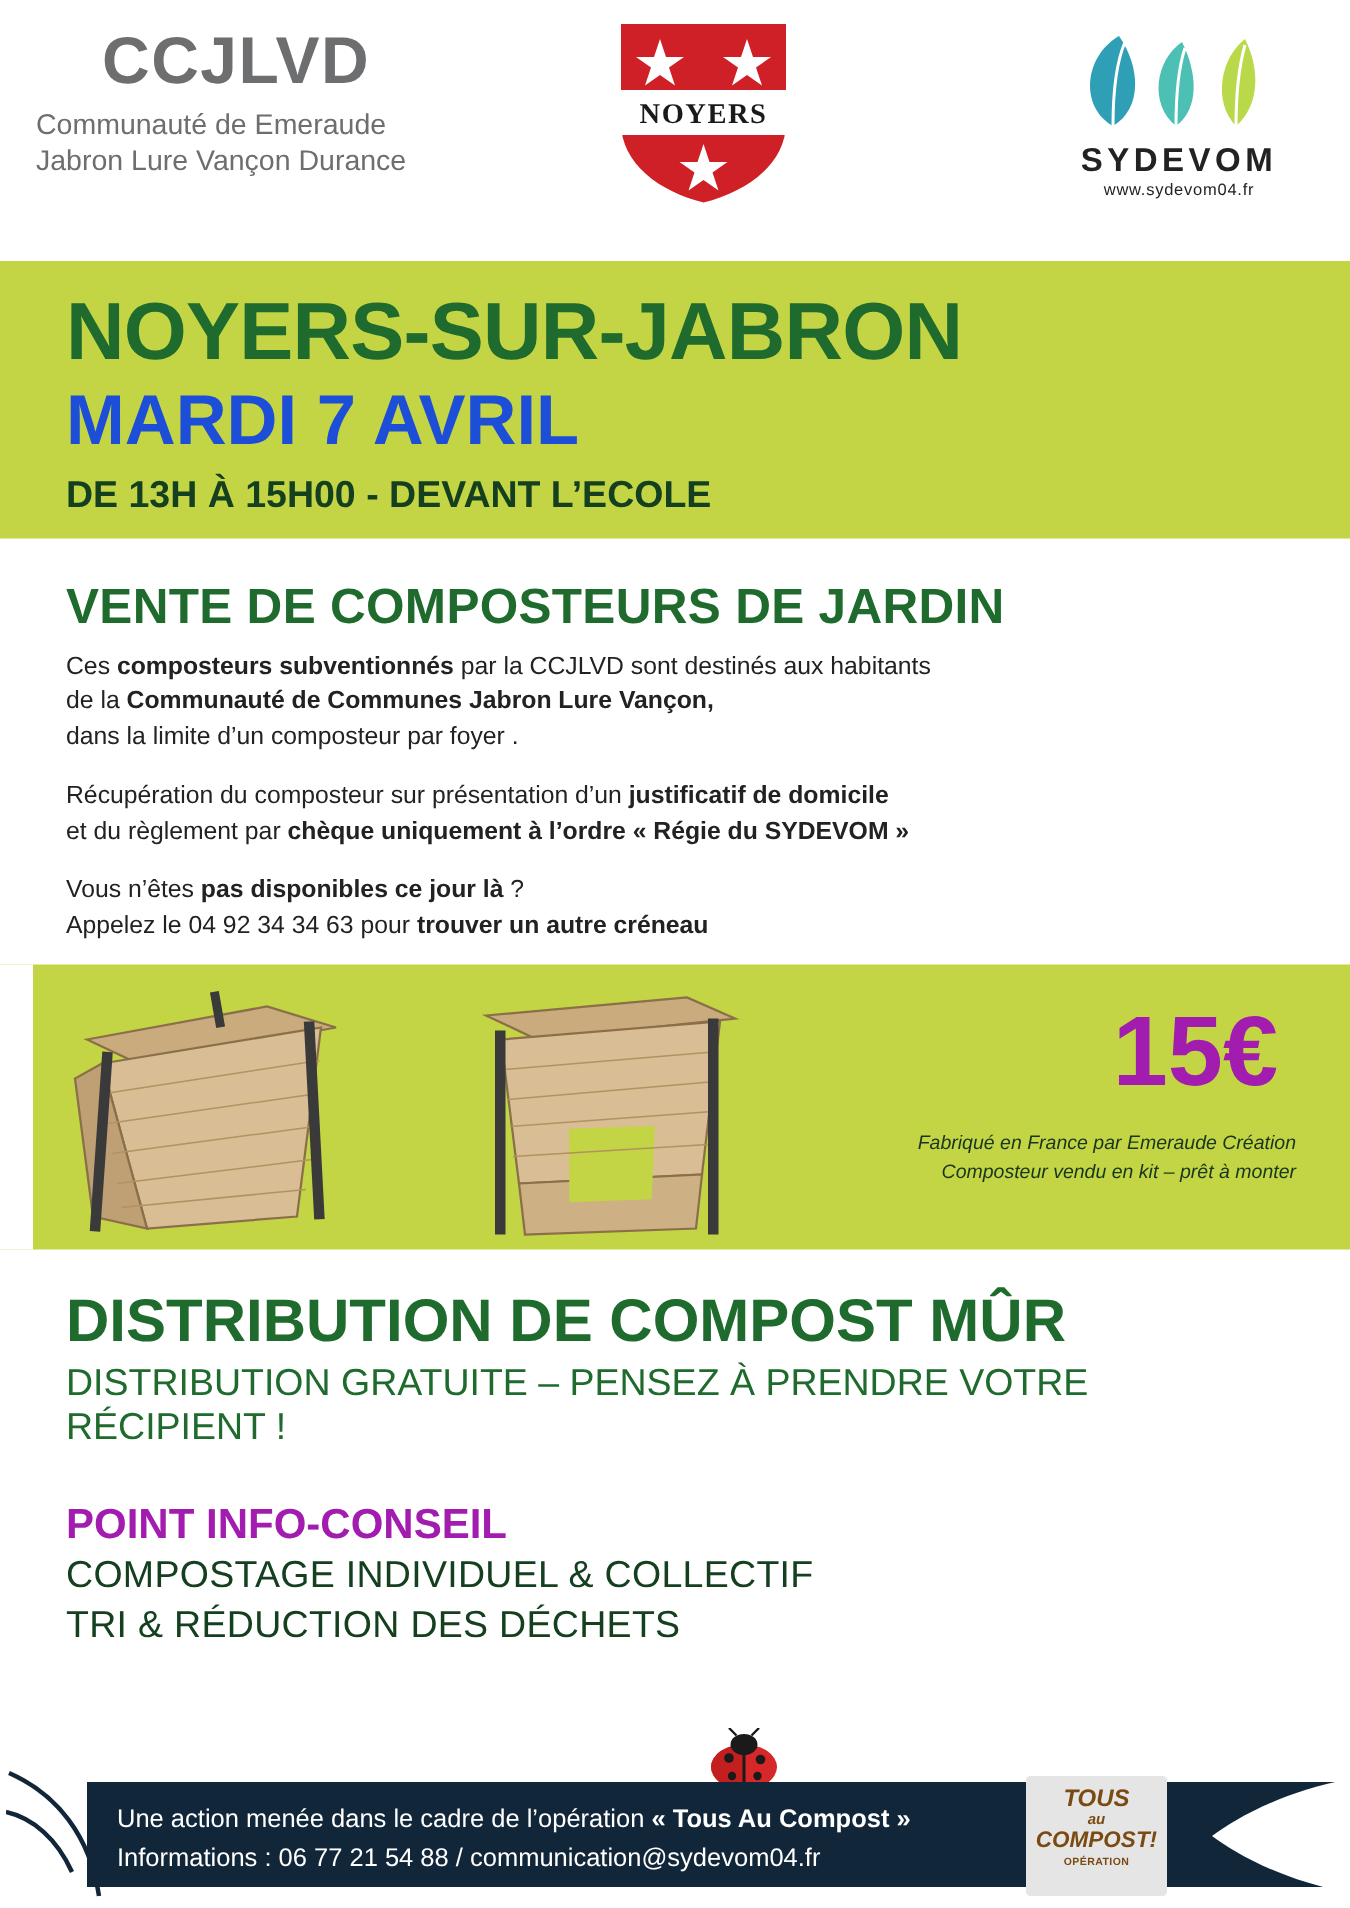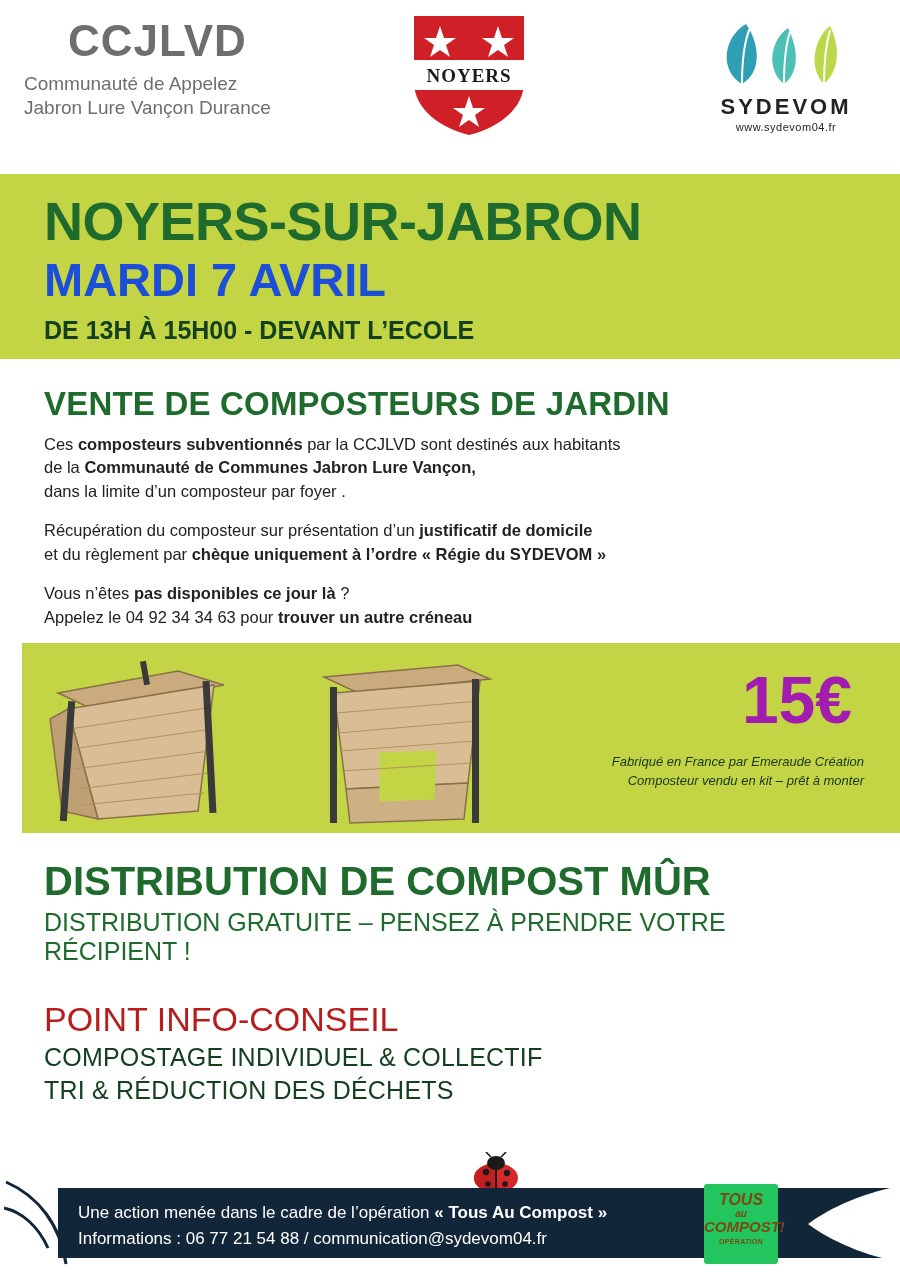--- a/index.html
+++ b/index.html
@@ -180,23 +180,23 @@
     font-size: 25px;
     color: #1f6b2e;
     margin-top: 4px;
   }
 
   .infopoint {
     padding: 34px 44px 0 44px;
   }
   .infopoint h2 {
     margin: 0;
-    font-size: 34px;
-    font-weight: normal;
-    color: #b91c1c;
+    font-size: 28px;
+    font-weight: bold;
+    color: #a21caf;
   }
   .infopoint .line {
     font-size: 25px;
     color: #15401f;
     margin-top: 4px;
     letter-spacing: .2px;
   }
 
   
   .footer {
@@ -234,23 +234,23 @@
     position: absolute;
     right: 0;
     top: 18px;
     width: 120px;
     height: 80px;
   }
   .tac-badge {
     position: absolute;
     right: 122px;
     top: 18px;
-    width: 74px;
+    width: 94px;
     height: 80px;
-    background: #22c55e;
+    background: #e5e5e5;
     border-radius: 3px;
     text-align: center;
     color: #7a4a12;
     font-size: 12px;
     font-weight: bold;
     line-height: 1.05;
     padding-top: 8px;
     box-sizing: border-box;
   }
   .tac-badge .l1 { font-size: 16px; font-style: italic; }
@@ -266,21 +266,21 @@
   }
 </style>
 </head>
 <body>
 
 <div class="header">
 
   <div class="logo-ccjlvd">
     <div class="acronym">CCJLVD</div>
     <div class="sub">
-      <div>Communauté de Appelez</div>
+      <div>Communauté de Emeraude</div>
       <div>Jabron Lure Vançon Durance</div>
     </div>
   </div>
 
   <div class="logo-noyers">
     <div class="shield">
       <svg width="126" height="134" viewBox="0 0 126 134">
         <path d="M4 4 H122 V74 C122 104 94 124 63 131 C32 124 4 104 4 74 Z" fill="#ffffff"></path>
         <path d="M8 8 H118 V74 C118 101 92 120 63 127 C34 120 8 101 8 74 Z" fill="#cf2027"></path>
         <rect x="8" y="52" width="110" height="30" fill="#ffffff"></rect>

